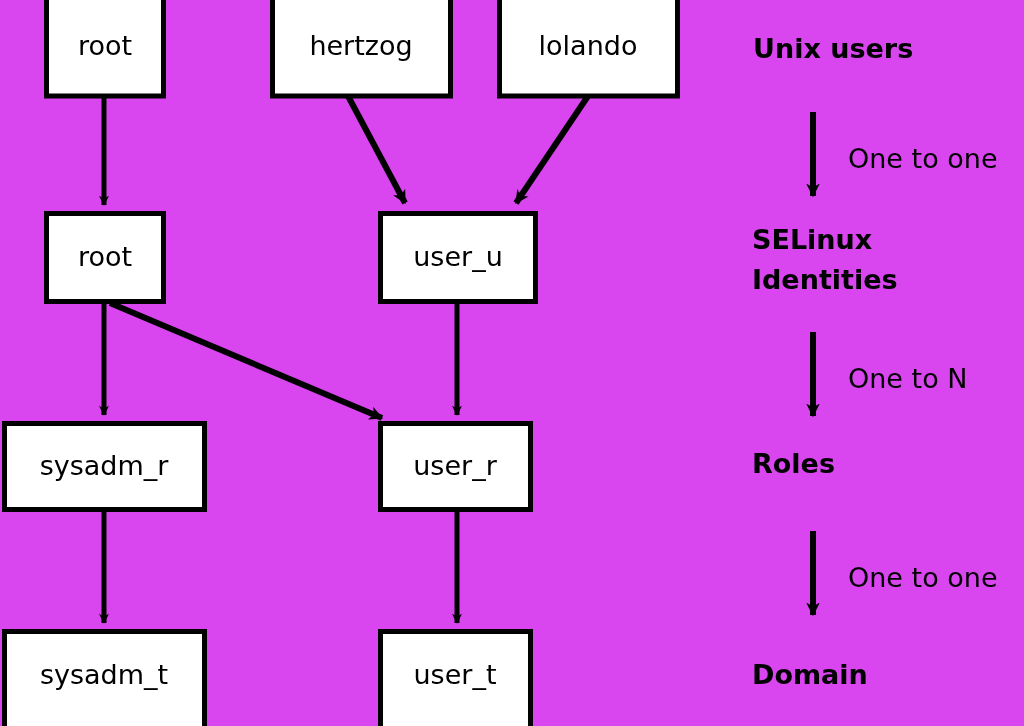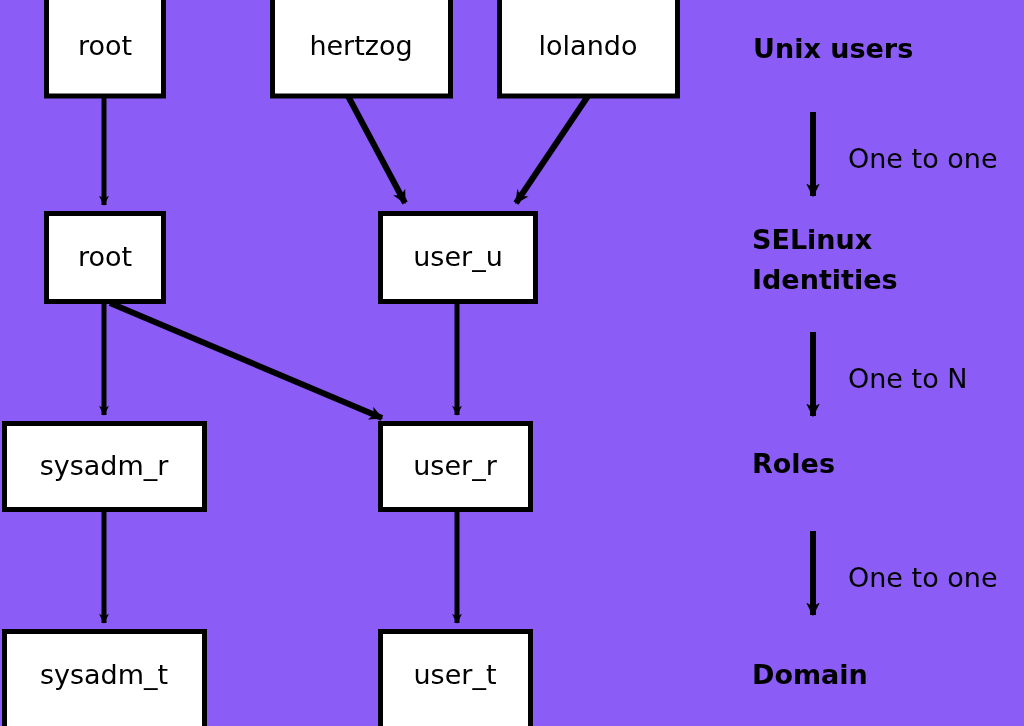--- a/index.html
+++ b/index.html
@@ -4,21 +4,21 @@
 <style>
   html, body {
     margin: 0;
     padding: 0;
     background: #ffffff;
   }
   #canvas {
     position: relative;
     width: 1024px;
     height: 726px;
-    background: #8b5cf6;
+    background: #d946ef;
     overflow: hidden;
     font-family: "DejaVu Sans", sans-serif;
   }
   svg#diagram {
     position: absolute;
     top: 0;
     left: 0;
     width: 1024px;
     height: 726px;
   }

